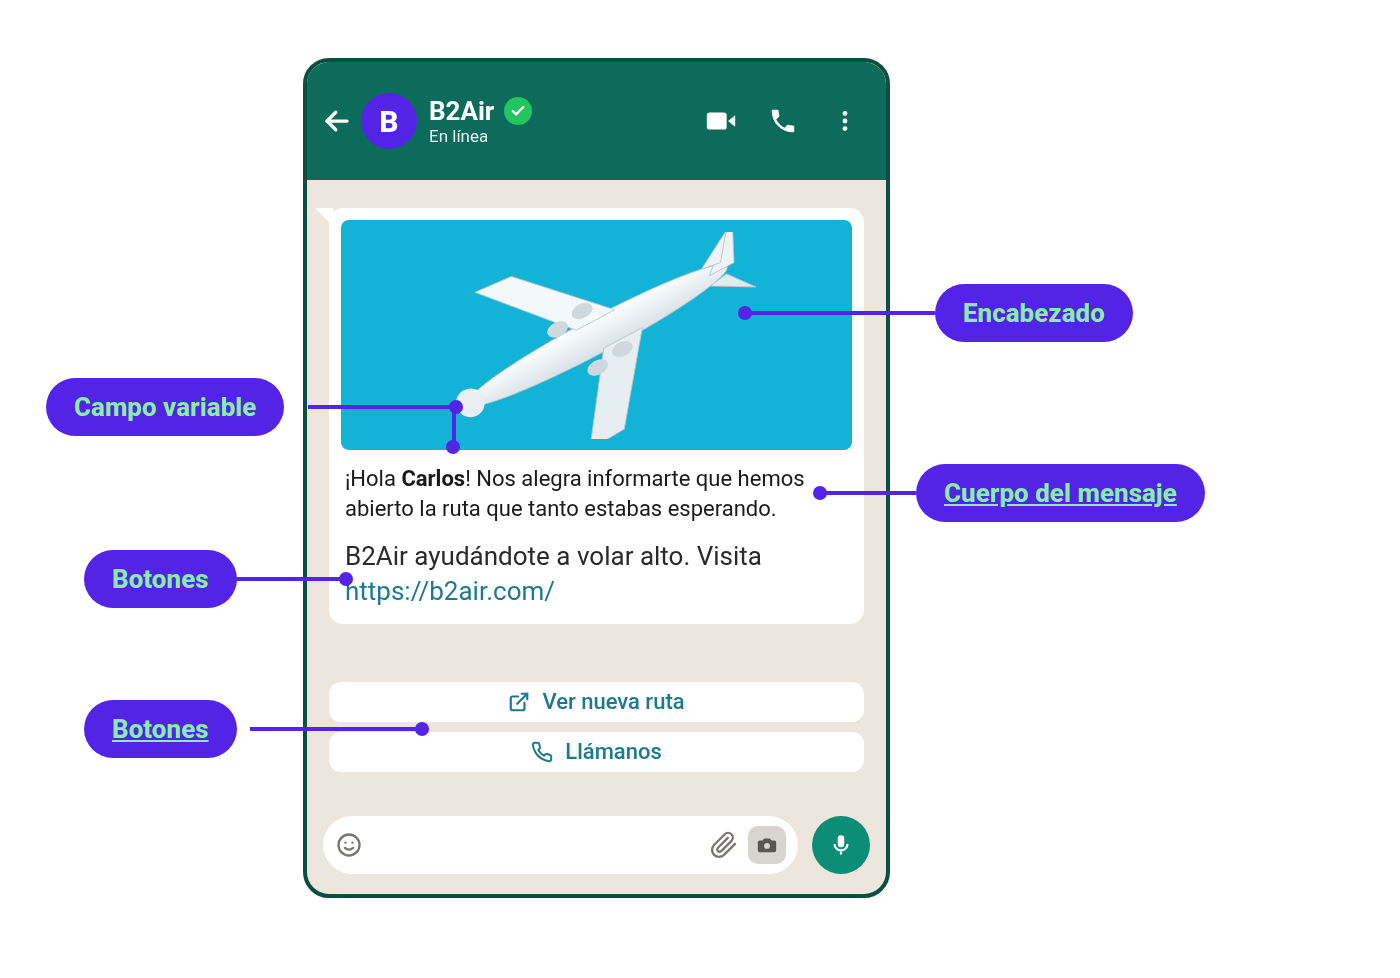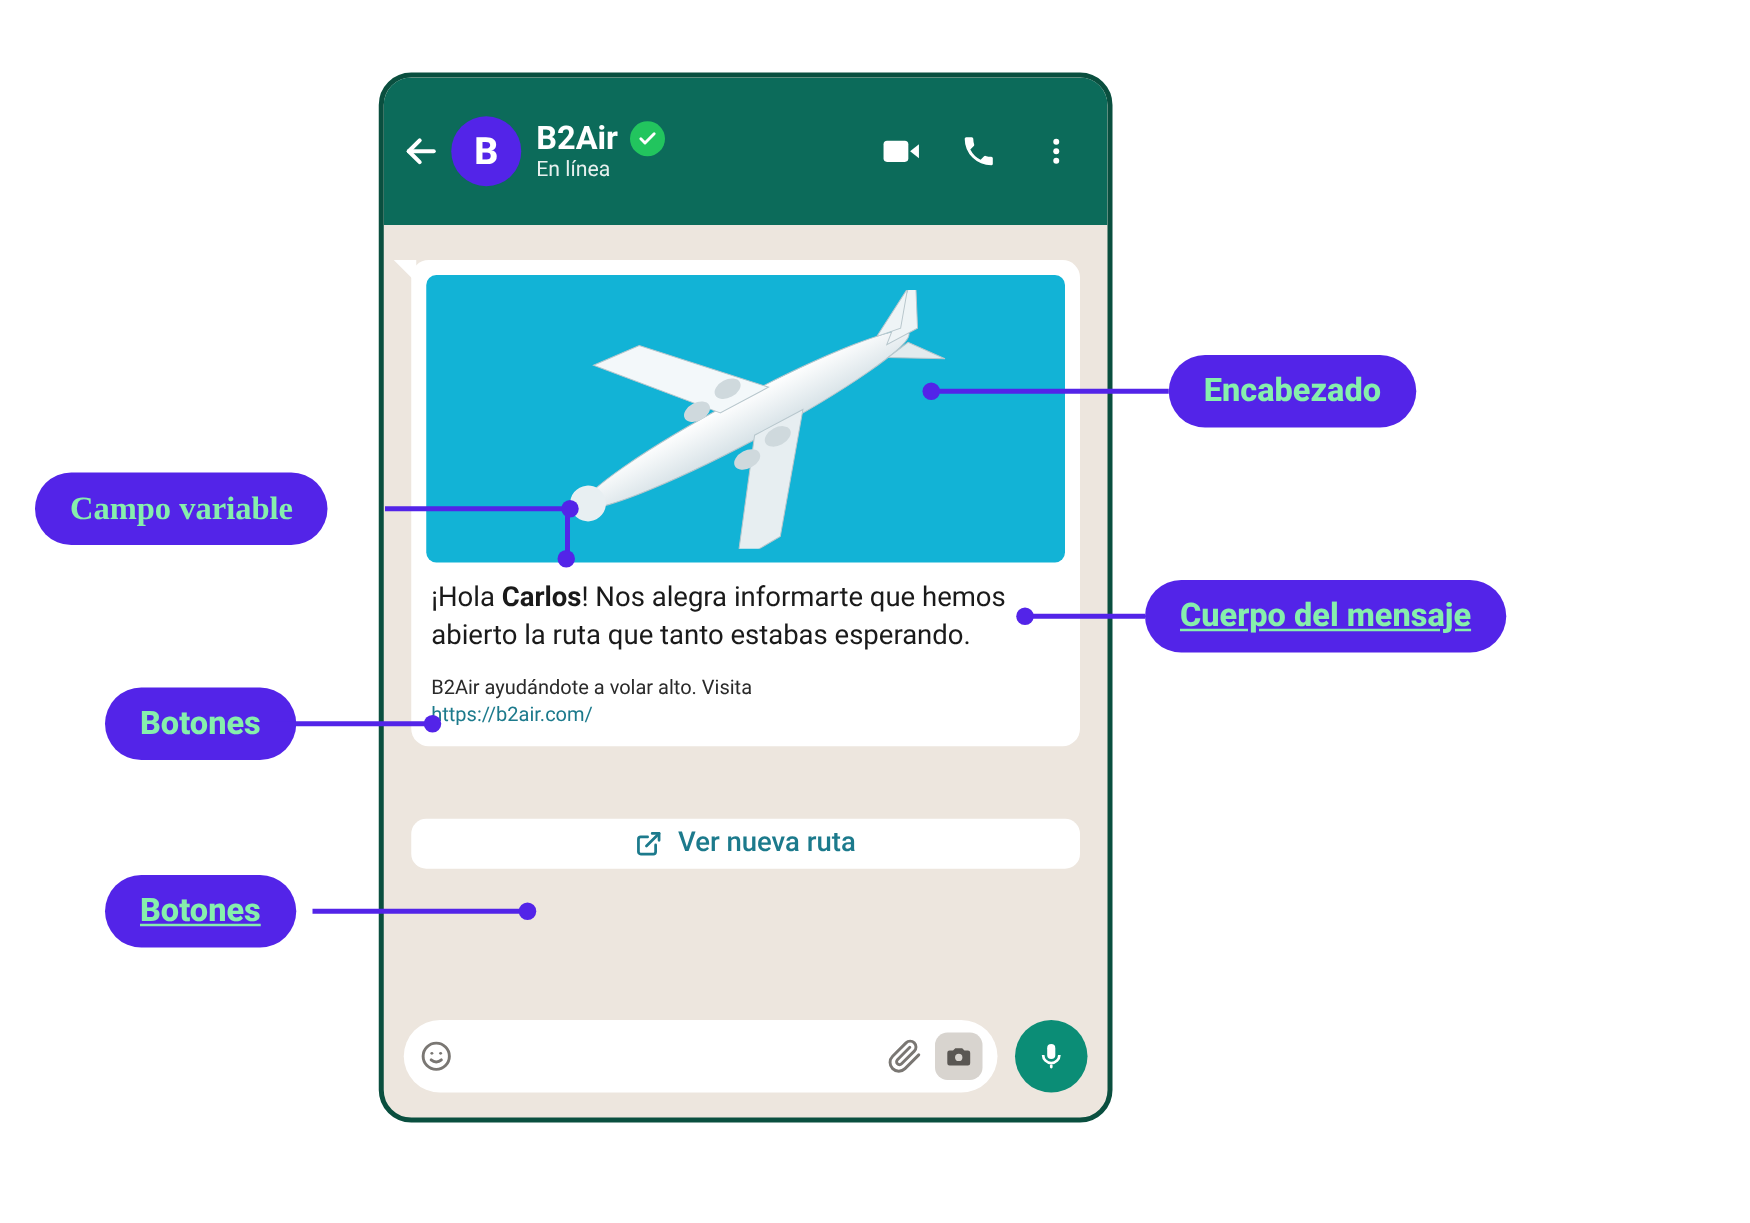--- a/index.html
+++ b/index.html
@@ -103,21 +103,21 @@
   .body-text {
     font-size: 22px;
     line-height: 1.35;
     color:#1a1a1a;
     margin-top: 14px;
     padding: 0 4px;
   }
   .body-text .bold { font-weight:700; }
 
   .footer-text {
-    font-size: 16px;
+    font-size: 26px;
     line-height: 1.35;
     color:#2a2a2a;
     margin-top: 16px;
     padding: 0 4px;
   }
   .footer-text .link { color:#1c7a8c; }
 
   .btn-row {
     margin-top: 10px;
     display:flex;
@@ -290,20 +290,26 @@
 
       <div class="btn-row">
         <div class="wa-btn">
           <svg width="22" height="22" viewBox="0 0 24 24" fill="none" stroke="#1c7a8c" stroke-width="2.4" stroke-linecap="round" stroke-linejoin="round">
               <path d="M18 13v6a2 2 0 0 1-2 2H5a2 2 0 0 1-2-2V8a2 2 0 0 1 2-2h6"></path>
               <polyline points="15 3 21 3 21 9"></polyline>
               <line x1="10" y1="14" x2="21" y2="3"></line>
             </svg>
           <span>Ver nueva ruta</span>
         </div>
+        <div class="wa-btn">
+          <svg width="22" height="22" viewBox="0 0 24 24" fill="none" stroke="#1c7a8c" stroke-width="2.2" stroke-linecap="round" stroke-linejoin="round">
+              <path d="M22 16.92V20a2 2 0 0 1-2.18 2 19.8 19.8 0 0 1-8.63-3.07 19.5 19.5 0 0 1-6-6A19.8 19.8 0 0 1 2 4.18 2 2 0 0 1 4 2h3.09a2 2 0 0 1 2 1.72c.12.92.33 1.82.63 2.68a2 2 0 0 1-.45 2.11L8 9.8a16 16 0 0 0 6.2 6.2l1.29-1.29a2 2 0 0 1 2.11-.45c.86.3 1.76.51 2.68.63A2 2 0 0 1 22 16.92z"></path>
+            </svg>
+          <span>Llámanos</span>
+        </div>
       </div>
 
     </div>
 
     <div class="input-bar">
       <div class="input-pill">
         <svg width="28" height="28" viewBox="0 0 24 24" fill="none" stroke="#7a7773" stroke-width="2">
             <circle cx="12" cy="12" r="9"></circle>
             <circle cx="9" cy="10" r="1" fill="#7a7773" stroke="none"></circle>
             <circle cx="15" cy="10" r="1" fill="#7a7773" stroke="none"></circle>
@@ -334,21 +340,21 @@
   <div class="pill" style="left:935px; top:284px;">
     <span>Encabezado</span>
   </div>
   <div class="lead to-left" style="left:745px; top:311px; width:190px;"></div>
 
   <div class="pill" style="left:916px; top:464px;text-decoration:underline;">
     <span>Cuerpo del mensaje</span>
   </div>
   <div class="lead to-left" style="left:820px; top:491px; width:96px;"></div>
 
-  <div class="pill" style="left:28px; top:378px;font-family:Liberation Serif, serif;">
+  <div class="pill" style="left:46px; top:378px;">
     <span>Campo variable</span>
   </div>
   <div class="lead to-right" style="left:308px; top:405px; width:148px;"></div>
   <div style="position:absolute; left:452px; top:405px; width:4px; height:40px; background:#5324E8;"></div>
   <div style="position:absolute; left:446px; top:440px; width:14px;height:14px;border-radius:50%;background:#5324E8;"></div>
 
   <div class="pill" style="left:84px; top:550px;">
     <span>Botones</span>
   </div>
   <div class="lead to-right" style="left:220px; top:577px; width:126px;"></div>

